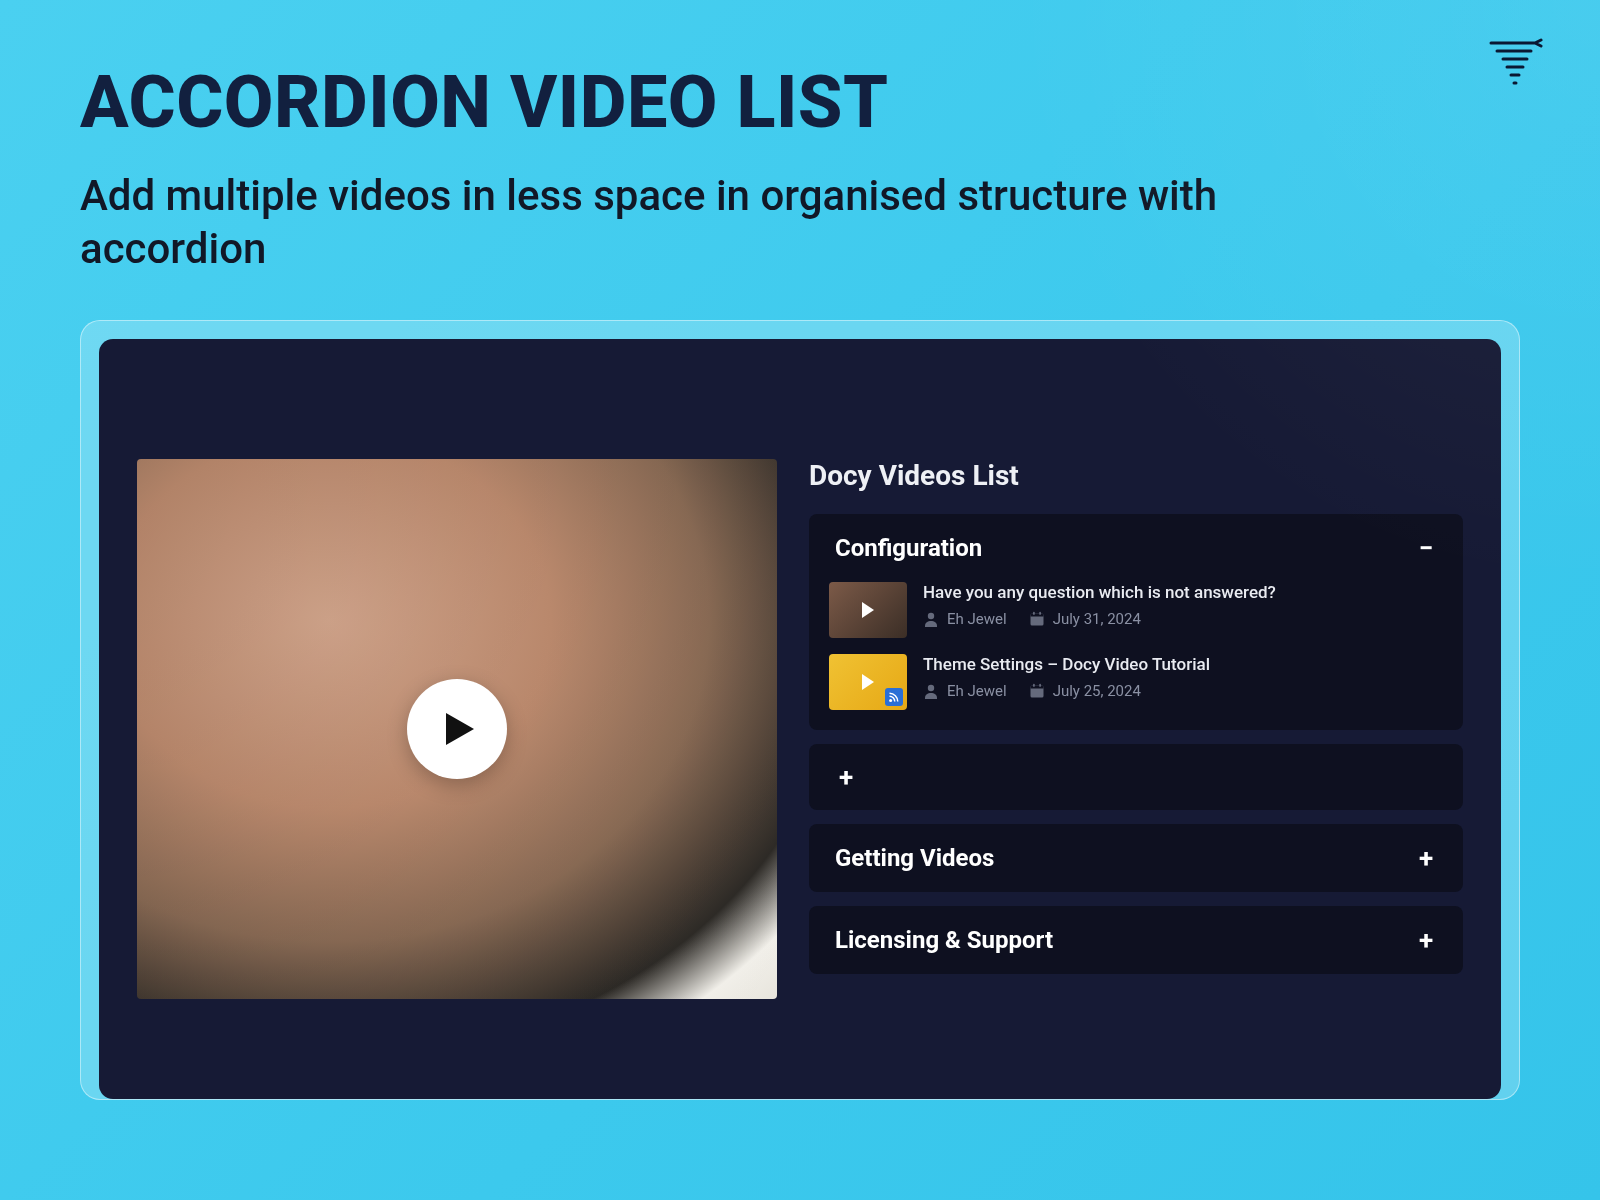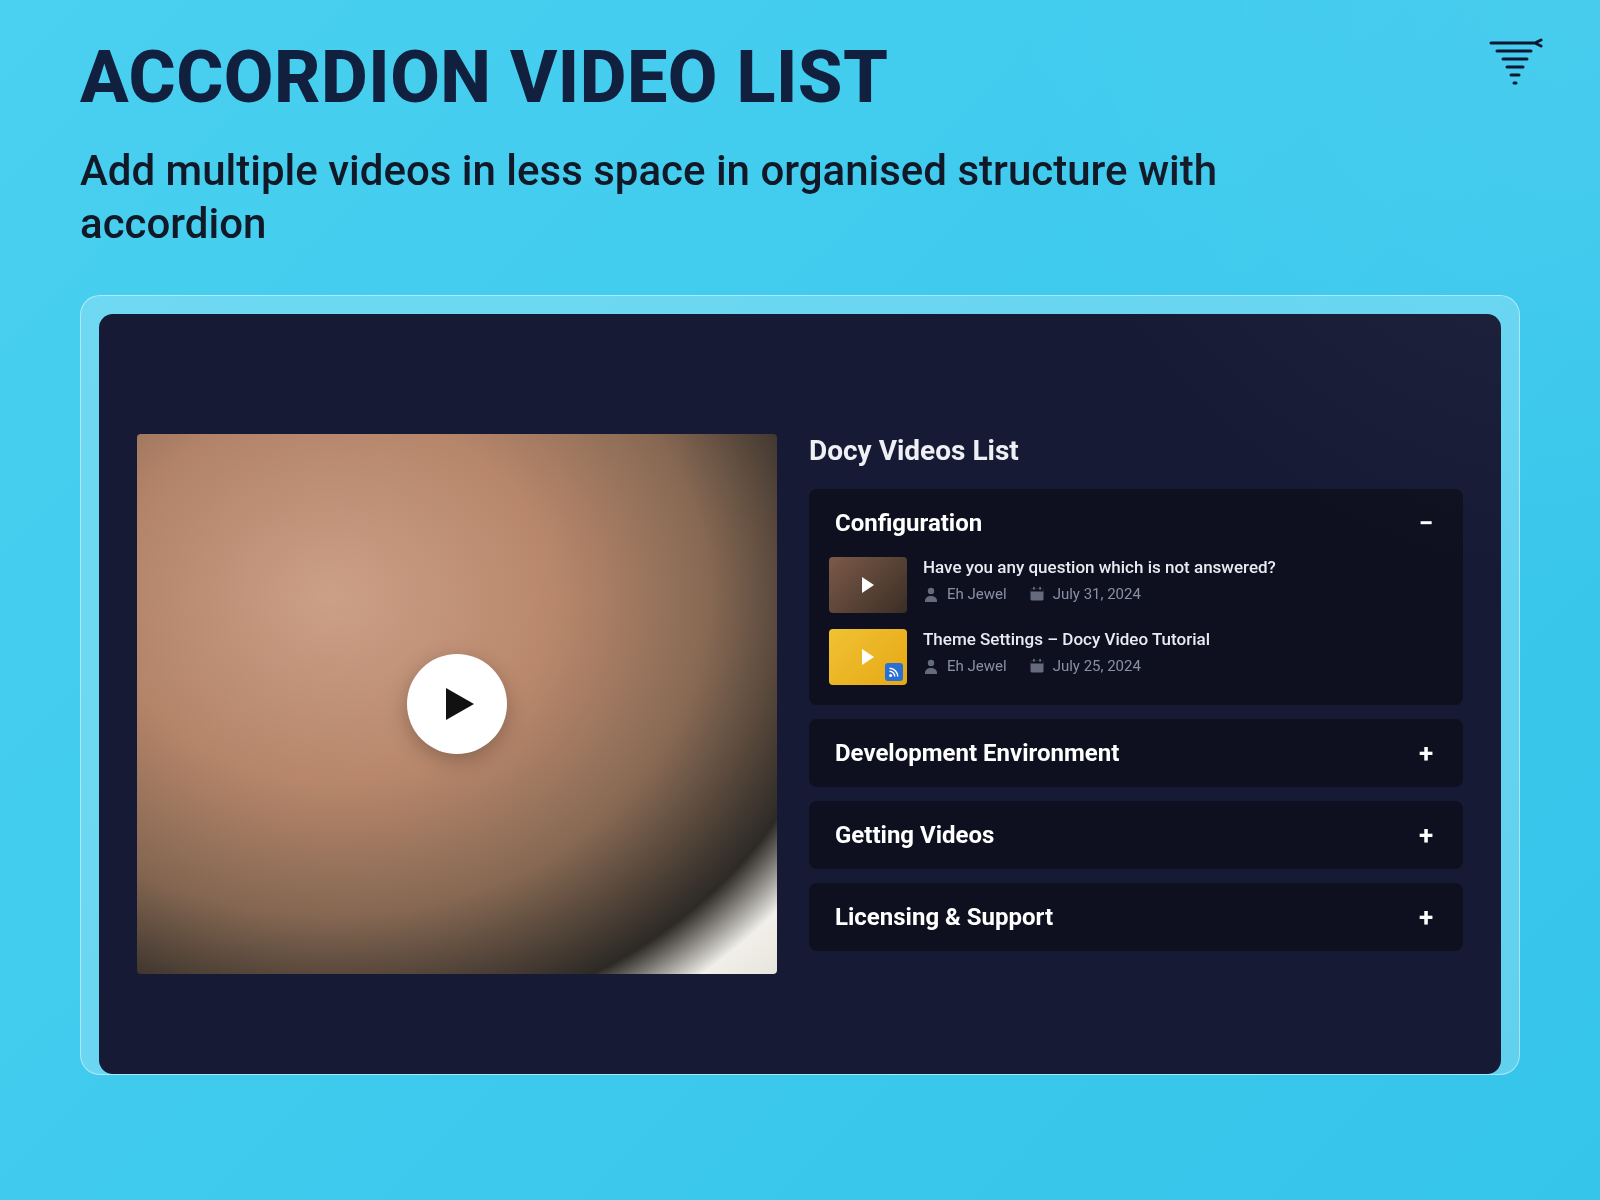--- a/index.html
+++ b/index.html
@@ -17,21 +17,21 @@
       width: 700px; height: 700px;
       background: radial-gradient(ellipse at top right, rgba(255,255,255,0.06), transparent 60%);
       pointer-events: none;
     }
     .logo {
       position: absolute;
       top: 35px; right: 55px;
       color: #0a1833;
     }
     .hero {
-      padding: 40px 0 0 80px;
+      padding: 65px 0 0 80px;
     }
     .title {
       font-size: 72px;
       font-weight: 800;
       color: #12203f;
       letter-spacing: 0.5px;
       line-height: 1.05;
     }
     .subtitle {
       margin-top: 28px;
@@ -266,21 +266,20 @@
                   </div>
                 </div>
               </div>
             </div>
 
           </div>
         </div>
 
         <div class="acc-item">
           <div class="acc-header">
-            <div class="acc-title">Development Environment</div>
             <div class="toggle-icon">+</div>
           </div>
         </div>
 
         <div class="acc-item">
           <div class="acc-header">
             <div class="acc-title">Getting Videos</div>
             <div class="toggle-icon">+</div>
           </div>
         </div>

